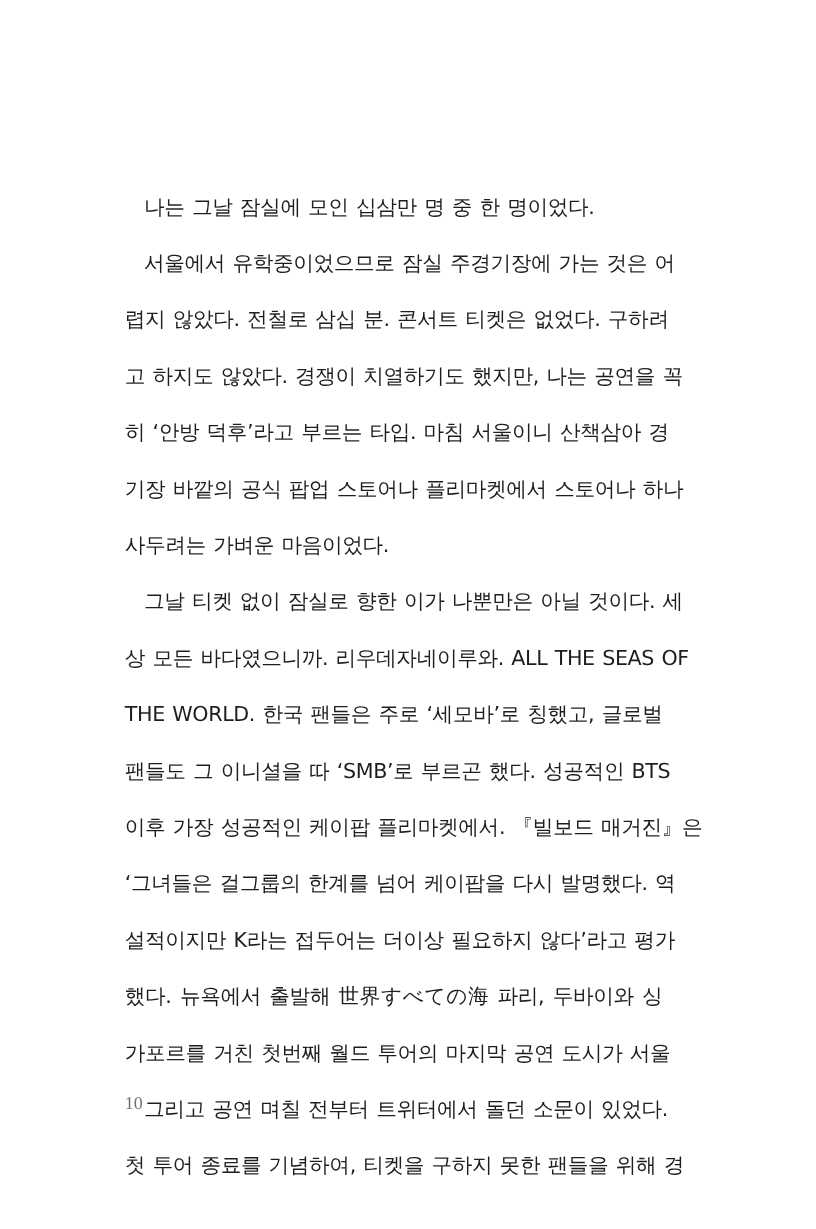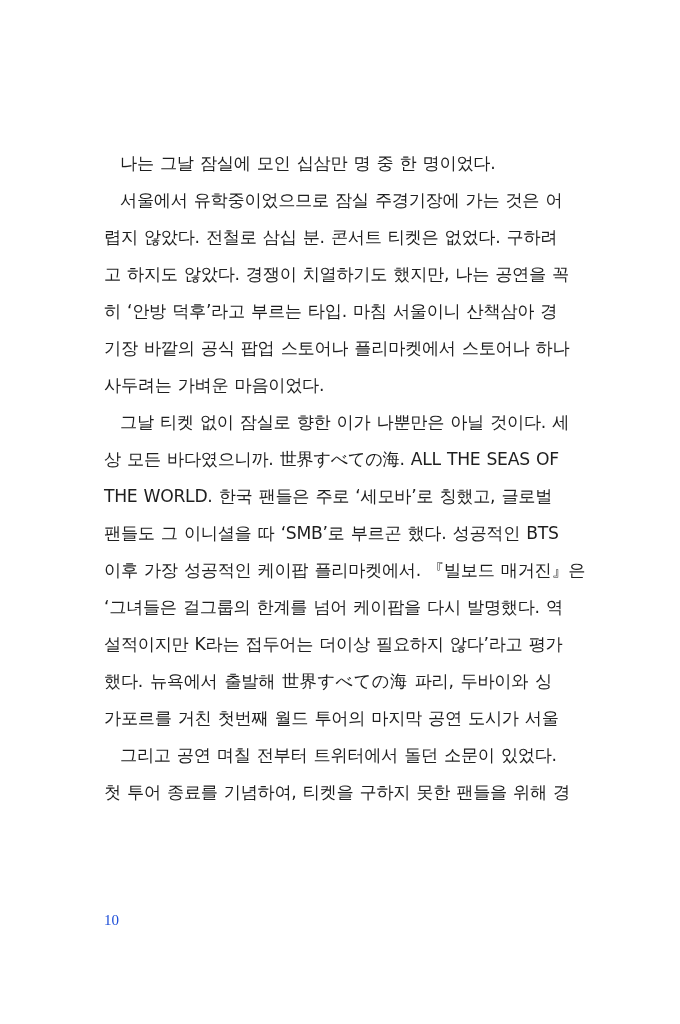--- a/index.html
+++ b/index.html
@@ -4,43 +4,43 @@
 <style>
   html, body { margin: 0; padding: 0; }
   body {
     width: 680px; height: 1024px; background: #ffffff; position: relative; overflow: hidden;
     font-family: "DejaVu Sans", sans-serif; color: #1e1e1e;
   }
   .page { position: absolute; left: 0; top: 0; width: 680px; height: 1024px; }
   .body-text { position: absolute; left: 104px; top: 145px; width: 448px; }
   .line {
     height: 37px; line-height: 37px; font-size: 17.2px; white-space: nowrap;
-    letter-spacing: -0.3px; word-spacing: 1px;
+    letter-spacing: -0.3px; word-spacing: 1px; margin-top: 10px;
   }
   .line.justify { text-align: justify; text-align-last: justify; }
   .line.indent { padding-left: 16px; }
   .page-number {
     position: absolute; left: 104px; top: 912px; font-family: "Liberation Serif", serif;
-    font-size: 15px; color: #1d4ed8;
+    font-size: 15px; color: #737373;
   }
 </style>
 </head>
 <body>
 
 <div class="page">
   <div class="body-text">
     <div class="line indent">나는 그날 잠실에 모인 십삼만 명 중 한 명이었다.</div>
     <div class="line indent justify">서울에서 유학중이었으므로 잠실 주경기장에 가는 것은 어</div>
     <div class="line justify">렵지 않았다. 전철로 삼십 분. 콘서트 티켓은 없었다. 구하려</div>
     <div class="line justify">고 하지도 않았다. 경쟁이 치열하기도 했지만, 나는 공연을 꼭</div>
     <div class="line justify">히 ‘안방 덕후’라고 부르는 타입. 마침 서울이니 산책삼아 경</div>
     <div class="line justify">기장 바깥의 공식 팝업 스토어나 플리마켓에서 스토어나 하나</div>
     <div class="line">사두려는 가벼운 마음이었다.</div>
     <div class="line indent justify">그날 티켓 없이 잠실로 향한 이가 나뿐만은 아닐 것이다. 세</div>
-    <div class="line justify">상 모든 바다였으니까. 世界すべての海. ALL THE SEAS OF</div>
+    <div class="line justify">상 모든 바다였으니까. 리우데자네이루와. ALL THE SEAS OF</div>
     <div class="line justify">THE WORLD. 한국 팬들은 주로 ‘세모바’로 칭했고, 글로벌</div>
     <div class="line justify">팬들도 그 이니셜을 따 ‘SMB’로 부르곤 했다. 성공적인 BTS</div>
     <div class="line justify">이후 가장 성공적인 케이팝 플리마켓에서. 『빌보드 매거진』은</div>
     <div class="line justify">‘그녀들은 걸그룹의 한계를 넘어 케이팝을 다시 발명했다. 역</div>
     <div class="line justify">설적이지만 K라는 접두어는 더이상 필요하지 않다’라고 평가</div>
     <div class="line justify">했다. 뉴욕에서 출발해 世界すべての海 파리, 두바이와 싱</div>
     <div class="line justify">가포르를 거친 첫번째 월드 투어의 마지막 공연 도시가 서울</div>
     <div class="line indent justify">그리고 공연 며칠 전부터 트위터에서 돌던 소문이 있었다.</div>
     <div class="line justify">첫 투어 종료를 기념하여, 티켓을 구하지 못한 팬들을 위해 경</div>
   </div>

